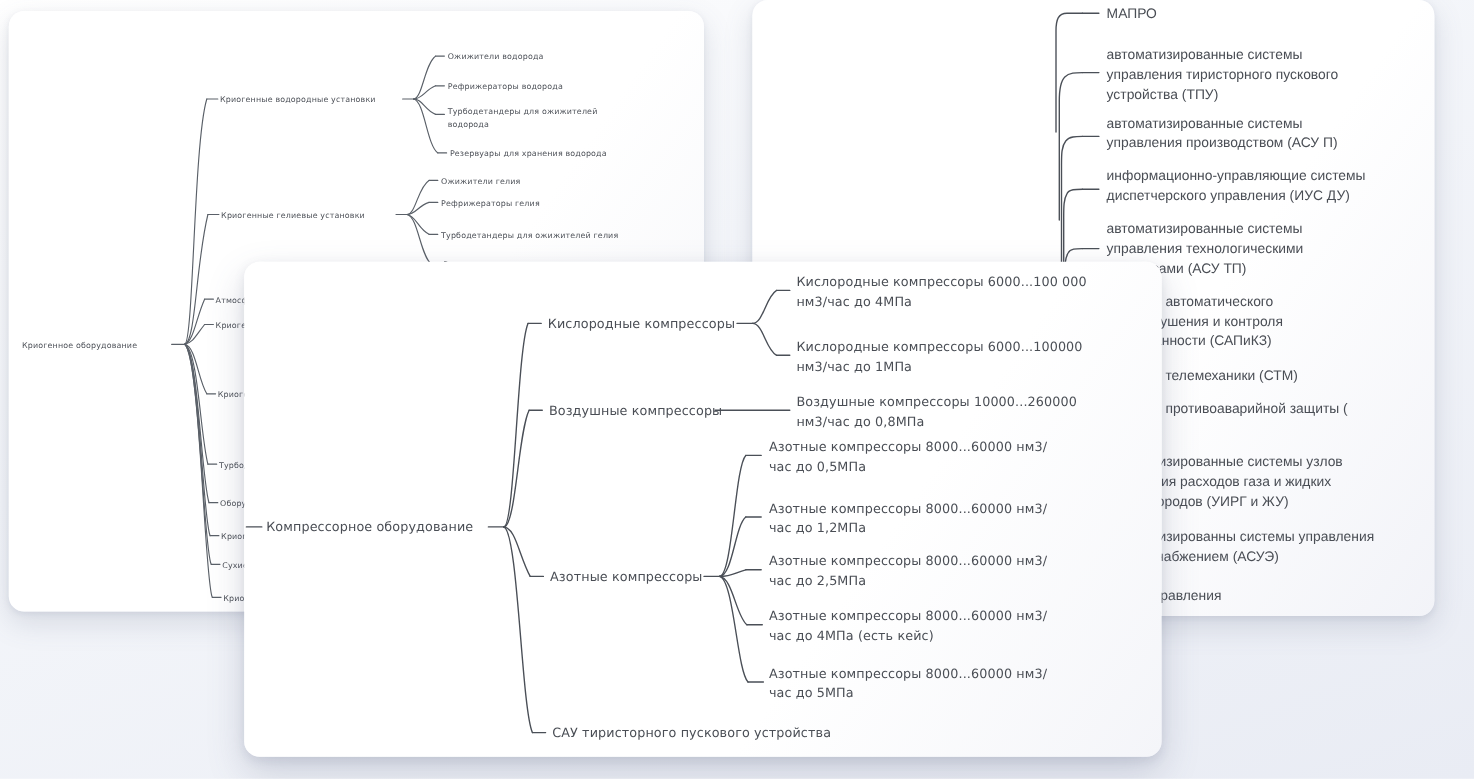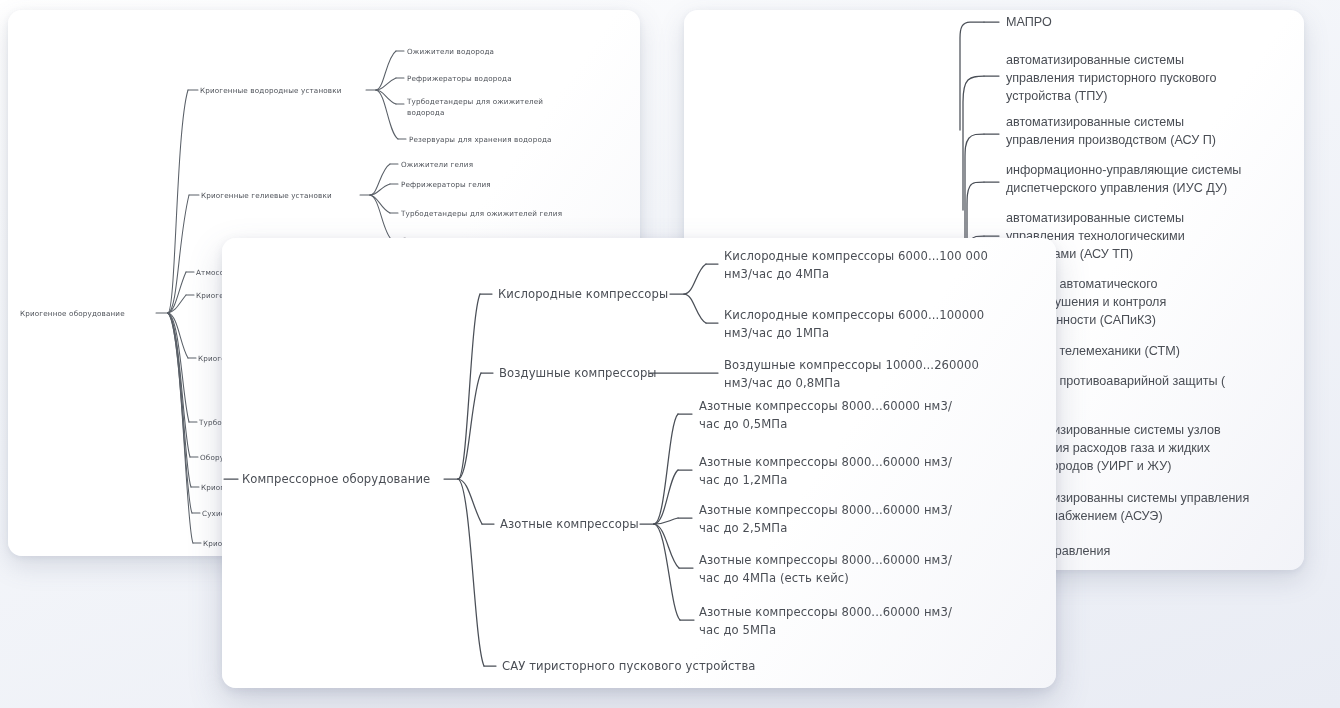--- a/index.html
+++ b/index.html
@@ -16,21 +16,21 @@
     overflow:hidden;
   }
   
   #card-cryo{
     left:8px;top:10px;width:632px;height:546px;
     box-shadow:0 10px 26px rgba(90,100,130,.18), 0 2px 6px rgba(90,100,130,.10);
     background:linear-gradient(125deg,#ffffff 60%,#f3f4f8 100%);
   }
   
   #card-asu{
-    left:684px;top:10px;width:620px;height:560px;
+    left:684px;top:0;width:620px;height:560px;
     box-shadow:0 10px 26px rgba(90,100,130,.18), 0 2px 6px rgba(90,100,130,.10);
     background:linear-gradient(125deg,#ffffff 60%,#f2f3f8 100%);
     text-decoration:underline;
   }
   
   #card-compressor{
     left:222px;top:238px;width:834px;height:450px;
     box-shadow:0 14px 34px rgba(80,92,125,.22), 0 3px 10px rgba(80,92,125,.12);
     background:linear-gradient(125deg,#ffffff 66%,#f4f5f9 100%);
   }

